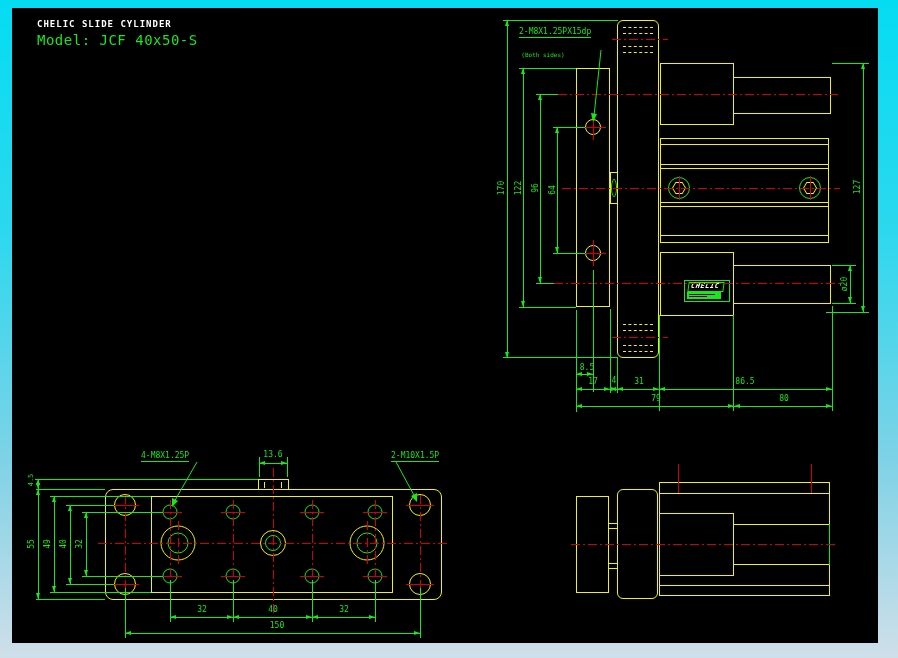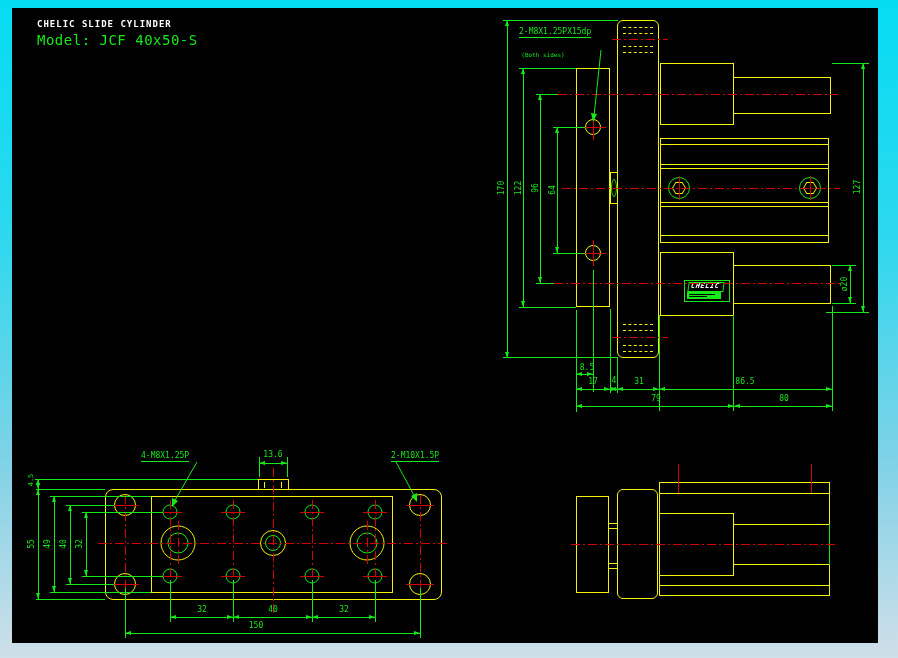--- a/index.html
+++ b/index.html
@@ -243,21 +243,21 @@
       <div class="gl" style="left:363px;top:572px;width:1px;height:42px"></div>
       <div class="gl" style="left:113px;top:580px;width:1px;height:50px"></div>
       <div class="gl" style="left:408px;top:580px;width:1px;height:50px"></div>
       <div class="dimh" style="left:158px;top:609px;width:63px"></div>
       <div class="dimh" style="left:221px;top:609px;width:79px"></div>
       <div class="dimh" style="left:300px;top:609px;width:63px"></div>
       <span class="dt" style="left:190px;top:602px">32</span>
       <span class="dt" style="left:261px;top:602px">40</span>
       <span class="dt" style="left:332px;top:602px">32</span>
       <div class="dimh" style="left:113px;top:625px;width:295px"></div>
-      <span class="dt" style="left:244px;top:618px">150</span>
+      <span class="dt" style="left:265px;top:618px">150</span>
 
       <span class="lbl" style="left:129px;top:444px">4-M8X1.25P</span>
       <span class="lbl" style="left:379px;top:444px">2-M10X1.5P</span>
     </div>
 
     <div>
       <div class="yr" style="left:564px;top:488px;width:33px;height:97px"></div>
       <div class="yl" style="left:597px;top:515px;width:8px;height:1px"></div>
       <div class="yl" style="left:597px;top:520px;width:8px;height:1px"></div>
       <div class="yl" style="left:597px;top:555px;width:8px;height:1px"></div>

